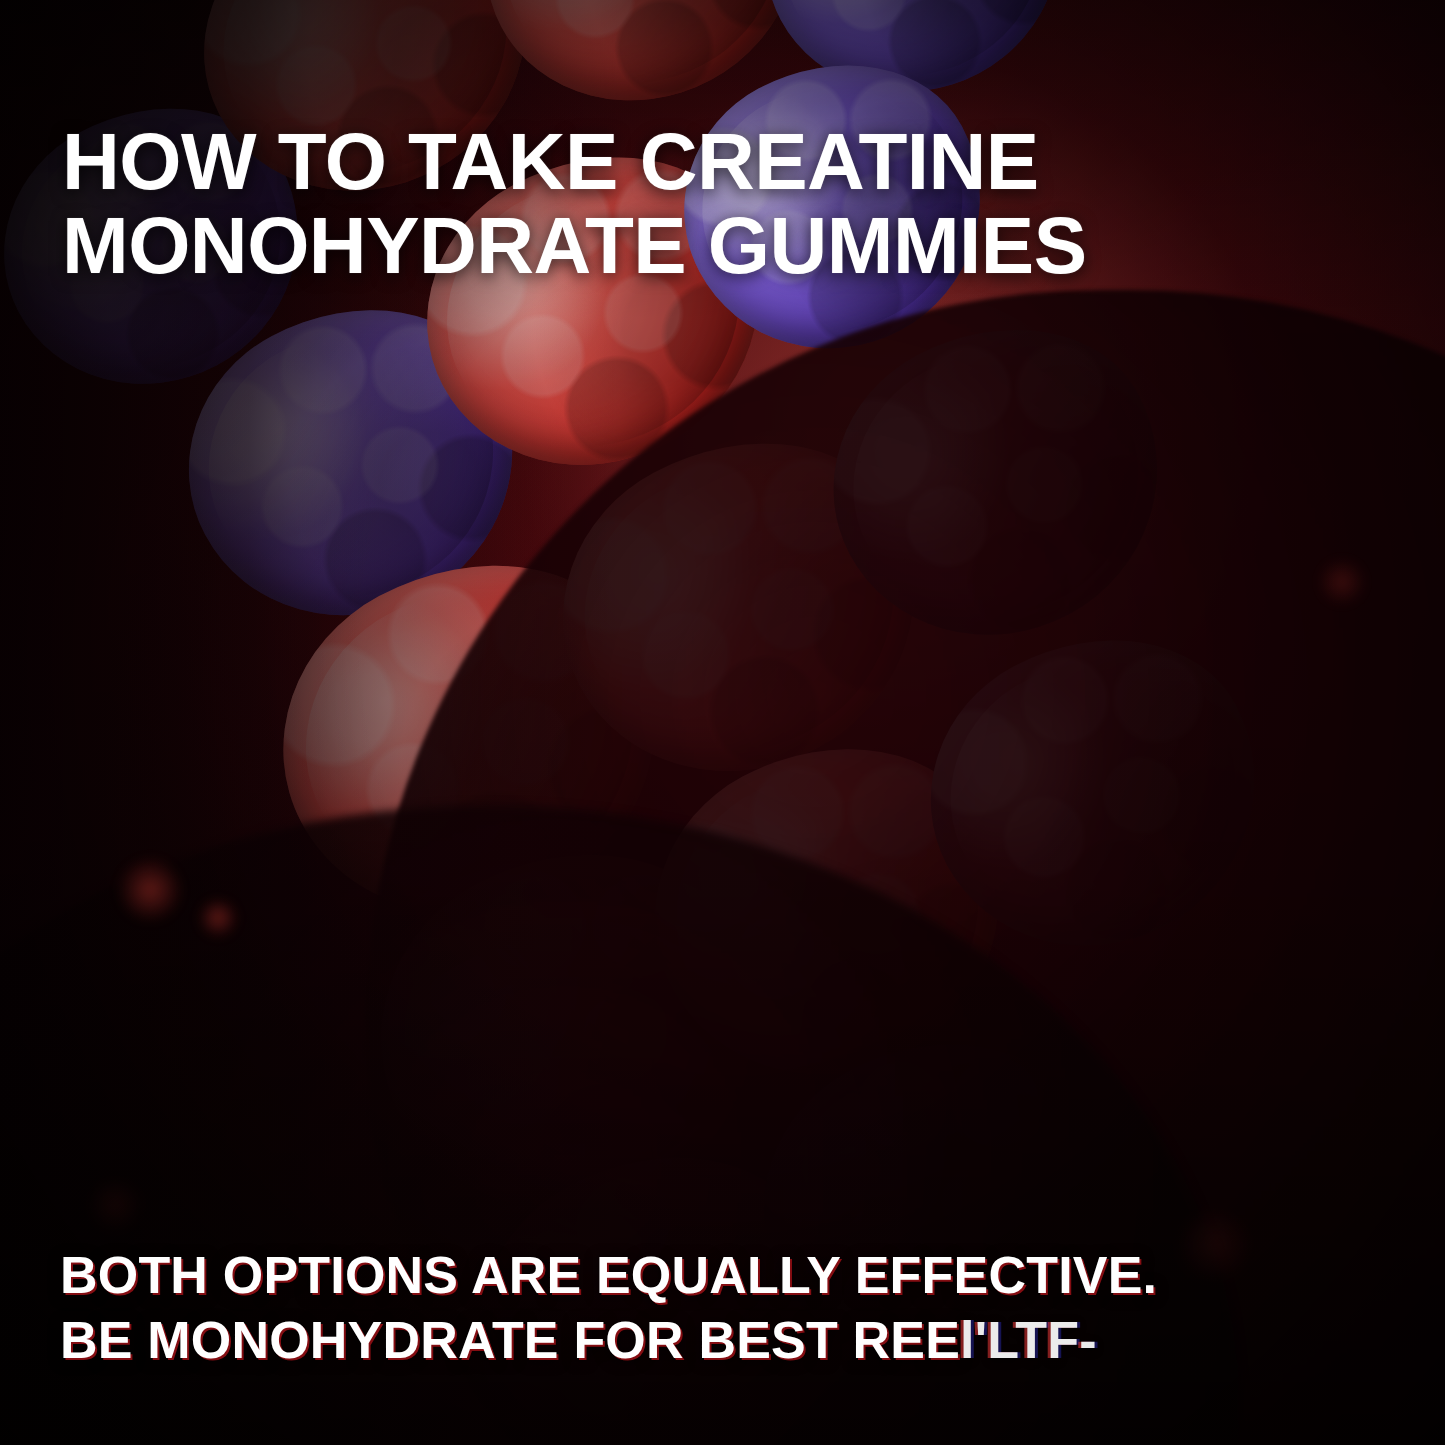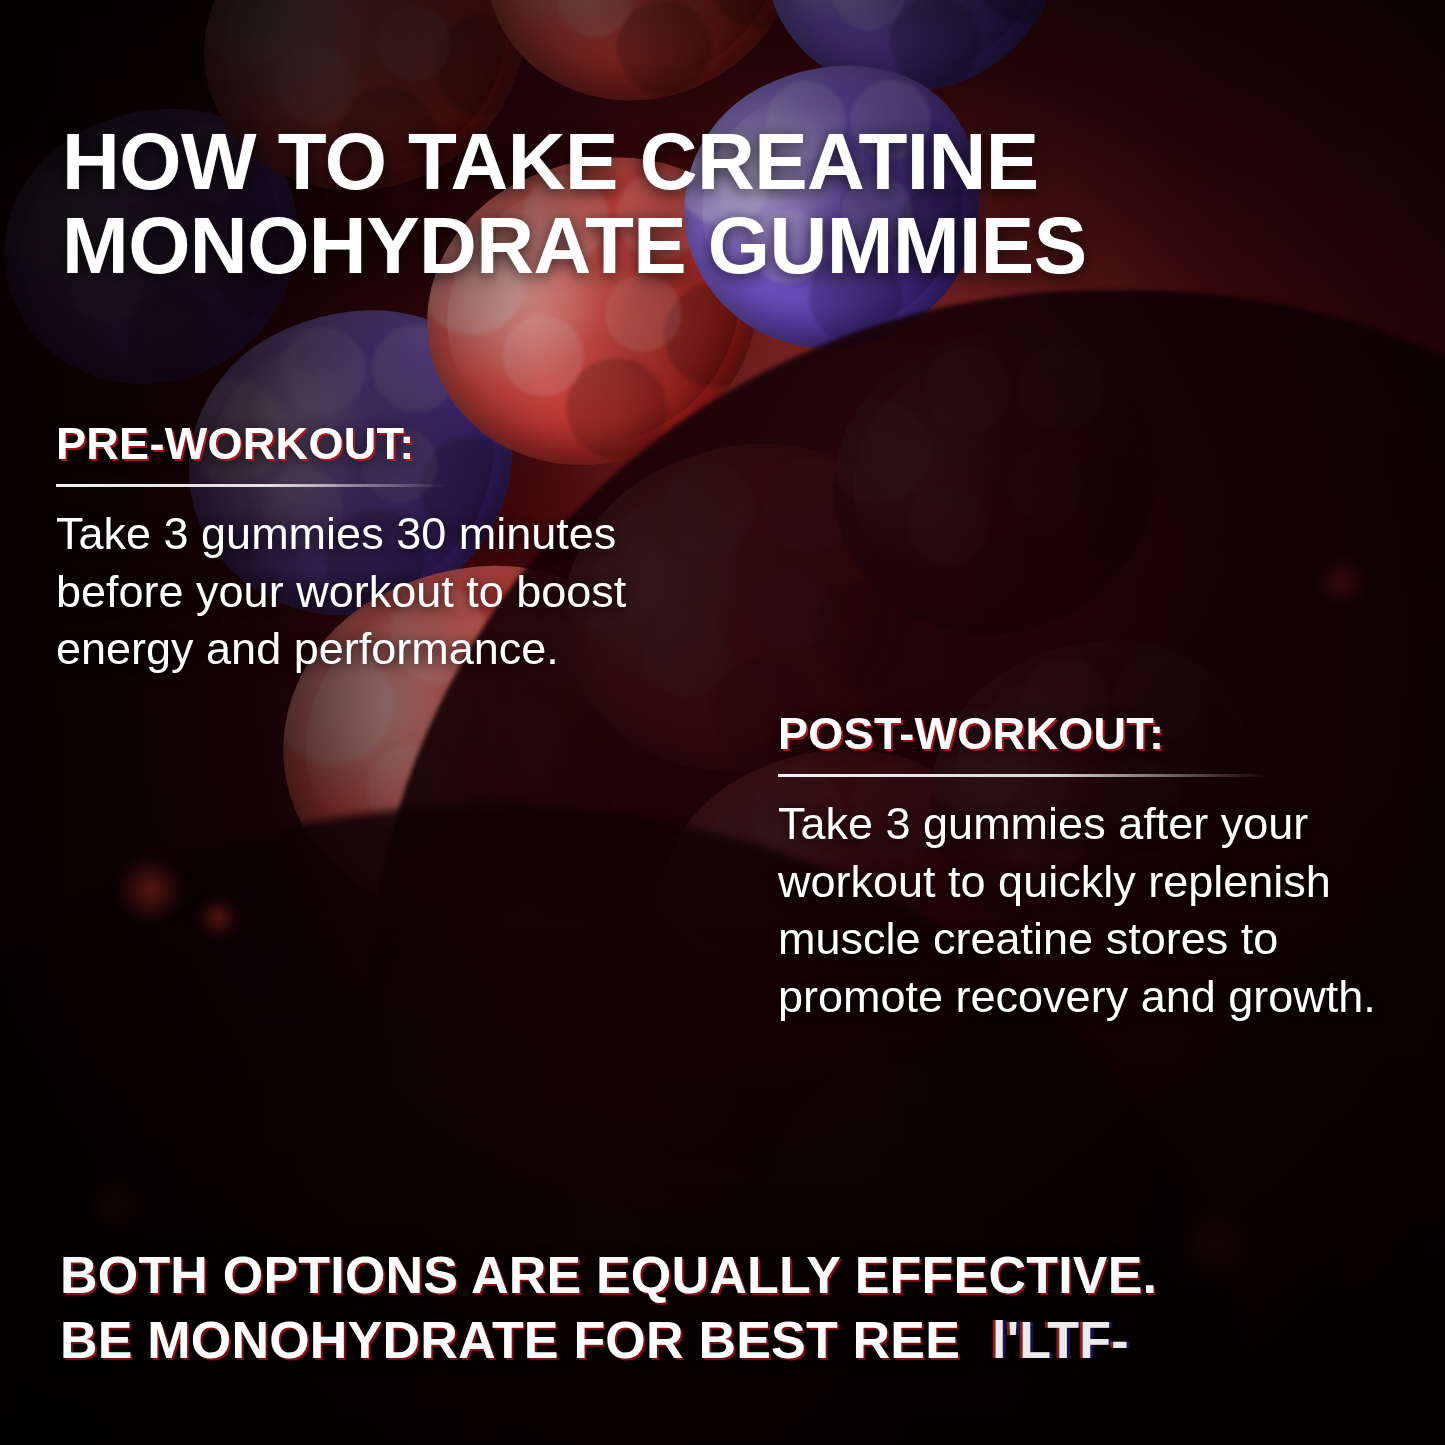--- a/index.html
+++ b/index.html
@@ -185,21 +185,20 @@
     font-weight: bold;
     line-height: 1.25;
     letter-spacing: 0.2px;
     text-shadow: 2px 2px 0 rgba(165,16,22,0.8), 0 2px 14px rgba(0,0,0,0.8);
   }
   .footer .line2 { position: relative; }
   .footer .glitch {
     color: #ffffff;
     opacity: 0.92;
     text-shadow: -3px 0 rgba(255,60,60,0.55), 3px 0 rgba(60,60,255,0.35), 0 2px 10px rgba(0,0,0,0.8);
-    margin-left: 32px;
   }
 </style>
 </head>
 <body>
 
 <div class="poster">
 
   <div class="bg-base"></div>
 
   <div class="gummy-band">
@@ -264,31 +263,21 @@
   <div class="bokeh" style="left:1320px; top:560px; width:44px; height:44px; opacity:.5;"></div>
   <div class="bokeh" style="left:1180px; top:1210px; width:70px; height:70px; opacity:.35;"></div>
   <div class="bokeh" style="left:90px; top:1180px; width:50px; height:50px; opacity:.3;"></div>
 
   <div class="vignette"></div>
 
   <div class="content">
 
     <h1 class="title">HOW TO TAKE CREATINE MONOHYDRATE GUMMIES</h1>
 
-    <div class="block block-pre">
-      <h2>PRE-WORKOUT:</h2>
-      <div class="rule"></div>
-      <p>Take 3 gummies 30 minutes before your workout to boost energy and performance.</p>
-    </div>
-
-    <div class="block block-post">
-      <h2>POST-WORKOUT:</h2>
-      <div class="rule"></div>
-      <p>Take 3 gummies after your workout to quickly replenish muscle creatine stores to promote recovery and growth.</p>
-    </div>
+
 
     <div class="footer">
       <div class="line1">BOTH OPTIONS ARE EQUALLY EFFECTIVE.</div>
       <div class="line2"><span>BE MONOHYDRATE FOR BEST REE</span><span class="glitch">l'LTF-</span></div>
     </div>
 
   </div>
 </div>
 
 </body></html>

